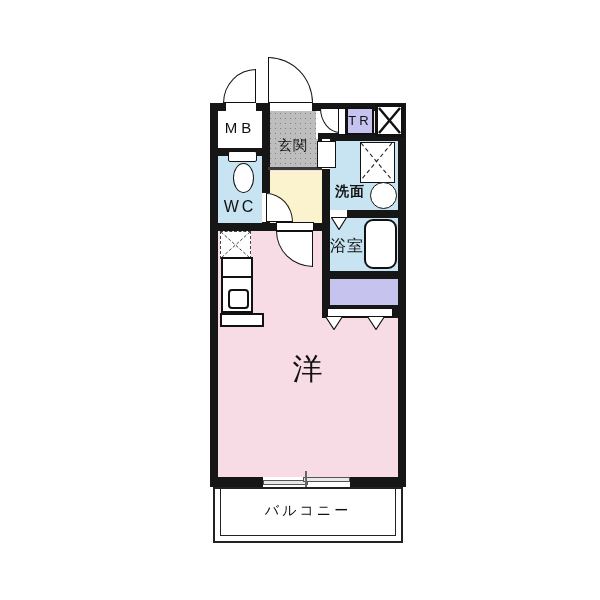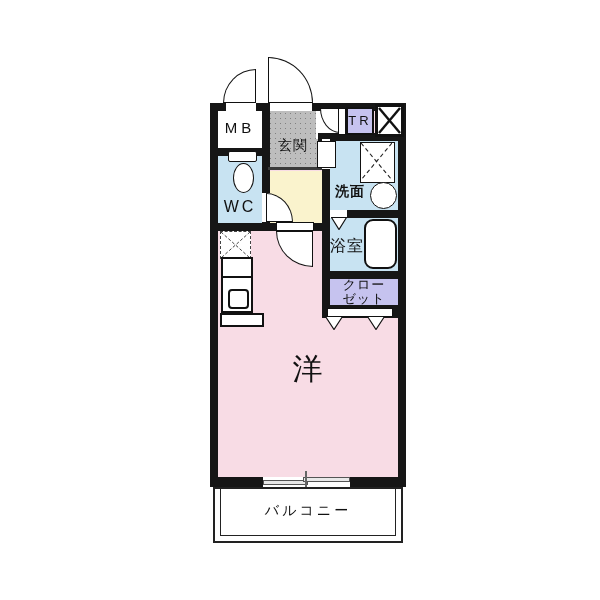--- a/index.html
+++ b/index.html
@@ -150,21 +150,17 @@
 
   <div class="abs" style="left:213px;top:487px;width:190px;height:56px;background:#fff;border:2px solid #222;"></div>
   <div class="abs" style="left:220px;top:487px;width:176px;height:49px;border-left:1.5px solid #222;border-right:1.5px solid #222;border-bottom:1.5px solid #222;"></div>
 
   <div class="lbl lbl-mb" style="left:218px;top:120px;width:44px;">MB</div>
   <div class="lbl lbl-genkan" style="left:266px;top:138px;width:54px;">玄関</div>
   <div class="lbl lbl-tr" style="left:346px;top:114px;width:28px;">TR</div>
   <div class="lbl lbl-wc" style="left:218px;top:198px;width:44px;">WC</div>
   <div class="lbl lbl-wash" style="left:330px;top:184px;width:40px;">洗面</div>
   <div class="lbl lbl-bath" style="left:330px;top:237px;width:34px;">浴室</div>
-  <div class="lbl lbl-closet" style="left:330px;top:278px;width:68px;">
-    <div>クロー</div>
-    <div>ゼット</div>
-  </div>
   <div class="lbl lbl-room-type" style="left:218px;top:352px;width:180px;">洋</div>
   <div class="lbl lbl-balcony" style="left:213px;top:503px;width:190px;">バルコニー</div>
 
 
 </div>
 
 </body></html>

